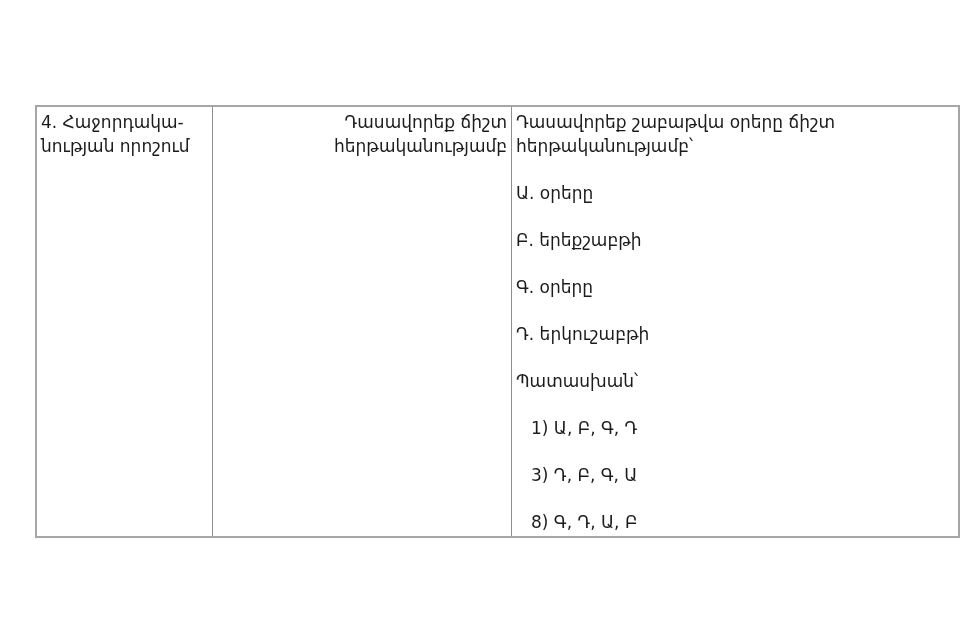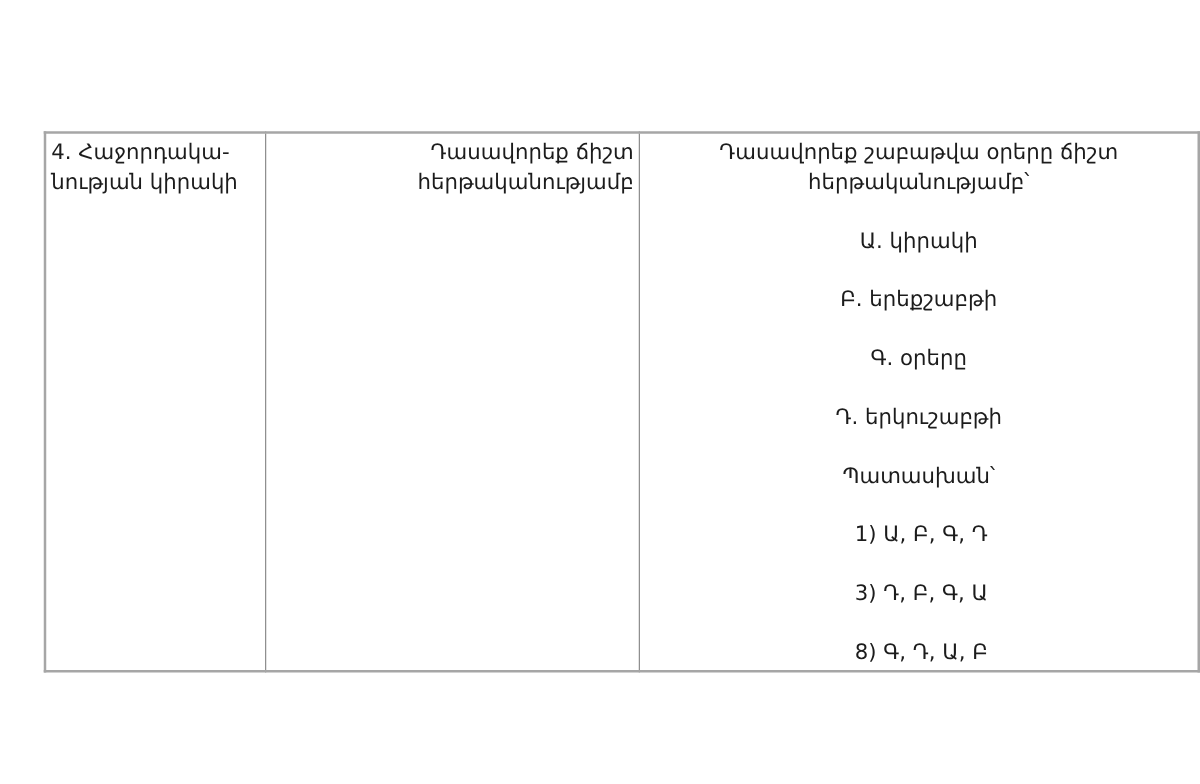--- a/index.html
+++ b/index.html
@@ -31,53 +31,53 @@
   table.question-table td {
     border: 1px solid #8f8f8f;
     vertical-align: top;
     padding: 3px 4px 2px 4px;
     font-size: 17px;
     line-height: 24px;
     color: #1c1c1c;
   }
   td.cell-topic { width: 167px; }
   td.cell-task  { width: 290px; padding-left: 6px; text-align: right; }
-  td.cell-body  { width: 438px; text-align: center; }
+  td.cell-body  { width: 438px; }
   .line { display: block; }
   .para {
     margin: 0 0 23px 0;
   }
   .para:last-child { margin-bottom: 0; }
   .answer-option {
-    margin: 0 0 23px 1px;
+    margin: 0 0 23px 12px;
     padding-left: 3px;
   }
   .answer-option:last-child { margin-bottom: 0; }
 </style>
 </head>
 <body>
 
 <div class="page">
   <table class="question-table">
     <tbody>
       <tr>
         <td class="cell-topic">
           <span class="line">4. Հաջորդակա-</span>
-          <span class="line">նության կիրակի</span>
+          <span class="line">նության որոշում</span>
         </td>
         <td class="cell-task">
           <span class="line">Դասավորեք ճիշտ</span>
           <span class="line">հերթականությամբ</span>
         </td>
         <td class="cell-body">
           <p class="para">
             <span class="line">Դասավորեք շաբաթվա օրերը ճիշտ</span>
             <span class="line">հերթականությամբ՝</span>
           </p>
-          <p class="para">Ա. կիրակի</p>
+          <p class="para">Ա. օրերը</p>
           <p class="para">Բ. երեքշաբթի</p>
           <p class="para">Գ. օրերը</p>
           <p class="para">Դ. երկուշաբթի</p>
           <p class="para">Պատասխան՝</p>
           <p class="answer-option">1) Ա, Բ, Գ, Դ</p>
           <p class="answer-option">3) Դ, Բ, Գ, Ա</p>
           <p class="answer-option">8) Գ, Դ, Ա, Բ</p>
         </td>
       </tr>
     </tbody>

